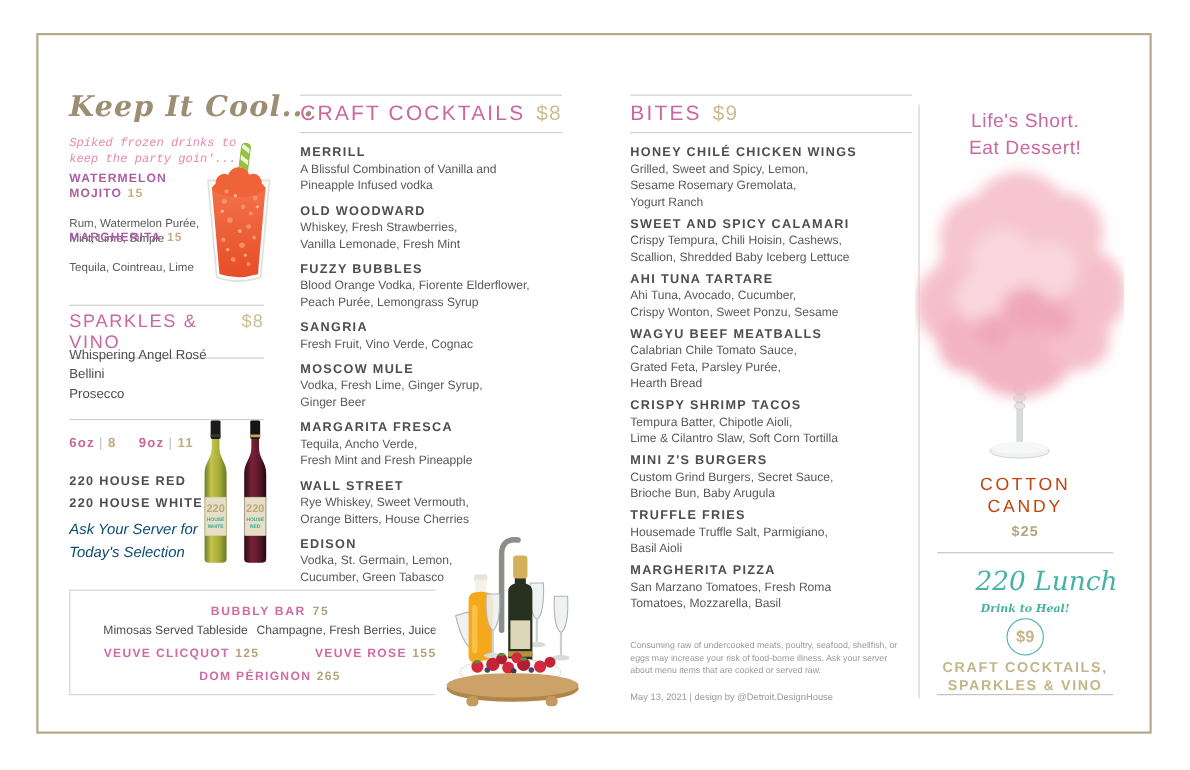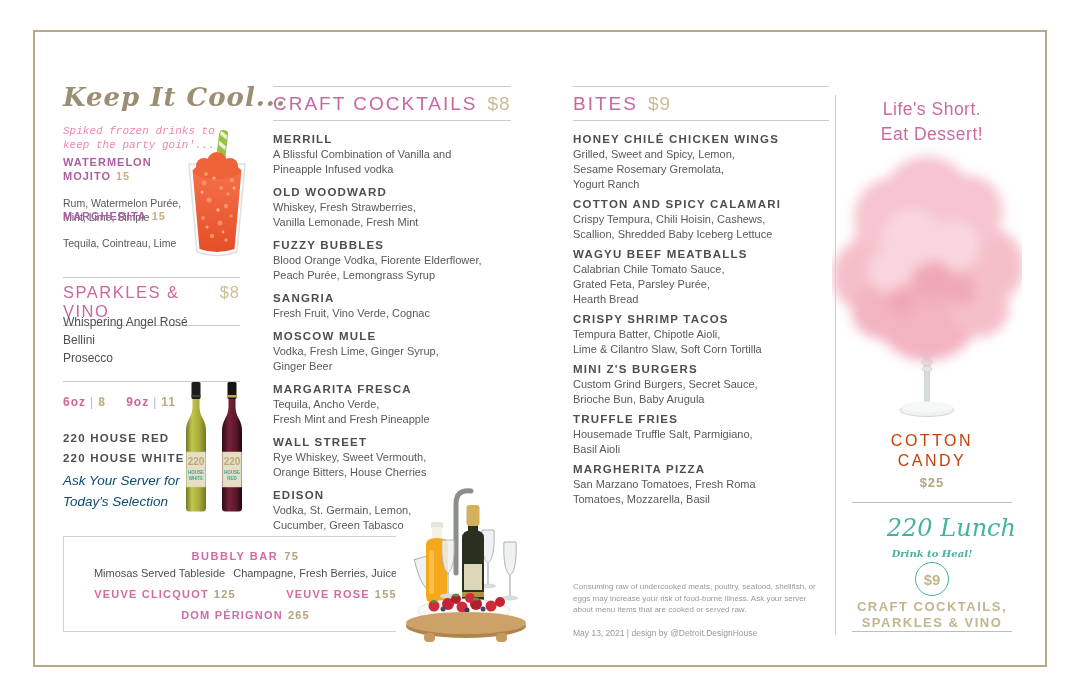--- a/index.html
+++ b/index.html
@@ -323,23 +323,28 @@
     <span class="t">BITES</span><span class="p">$9</span>
   </div>
   <div class="abs bt-items">
     <div class="menu-item">
         <div class="mi-name">HONEY CHILÉ CHICKEN WINGS</div>
         <div class="mi-desc pre">Grilled, Sweet and Spicy, Lemon,
 Sesame Rosemary Gremolata,
 Yogurt Ranch</div>
       </div>
     <div class="menu-item">
-        <div class="mi-name">COTTON AND SPICY CALAMARI</div>
+        <div class="mi-name">SWEET AND SPICY CALAMARI</div>
         <div class="mi-desc pre">Crispy Tempura, Chili Hoisin, Cashews,
 Scallion, Shredded Baby Iceberg Lettuce</div>
+      </div>
+    <div class="menu-item">
+        <div class="mi-name">AHI TUNA TARTARE</div>
+        <div class="mi-desc pre">Ahi Tuna, Avocado, Cucumber,
+Crispy Wonton, Sweet Ponzu, Sesame</div>
       </div>
     <div class="menu-item">
         <div class="mi-name">WAGYU BEEF MEATBALLS</div>
         <div class="mi-desc pre">Calabrian Chile Tomato Sauce,
 Grated Feta, Parsley Purée,
 Hearth Bread</div>
       </div>
     <div class="menu-item">
         <div class="mi-name">CRISPY SHRIMP TACOS</div>
         <div class="mi-desc pre">Tempura Batter, Chipotle Aioli,

